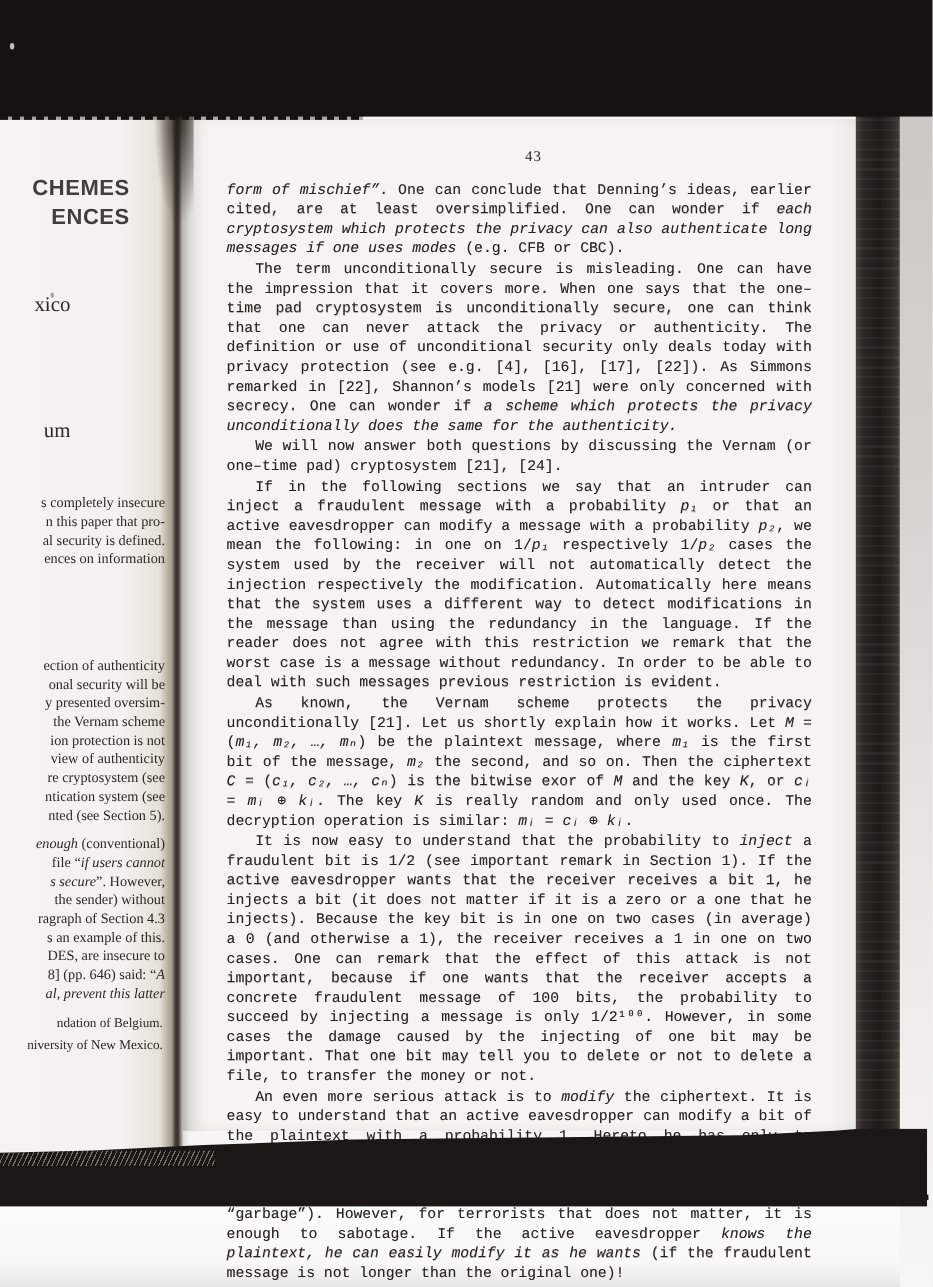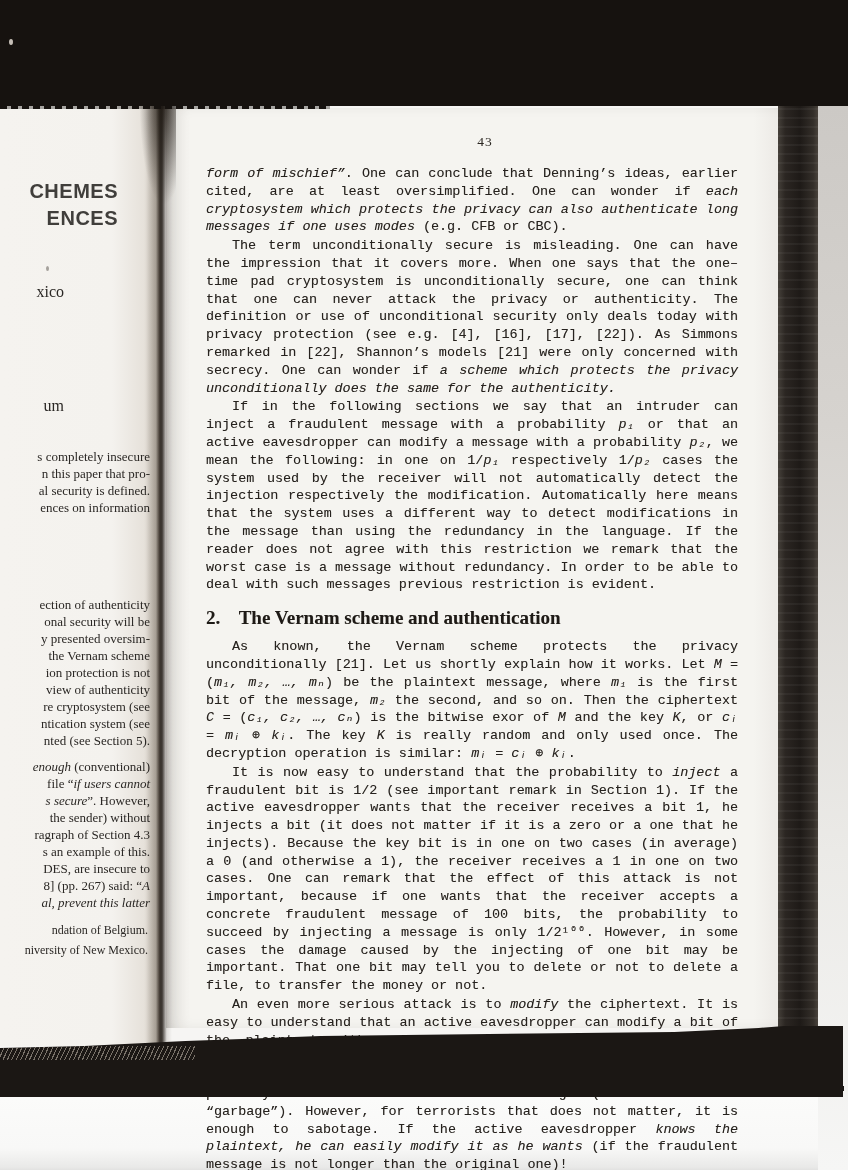--- a/index.html
+++ b/index.html
@@ -27,23 +27,23 @@
     background:repeating-linear-gradient(115deg,rgba(215,205,190,.5) 0 1px,transparent 1px 4px);}
   .band-tail{position:absolute;left:817px;top:1086px;width:27px;height:5px;background:#1b1714;z-index:6;}
   .area-bottom{position:absolute;left:0;top:1097px;width:848px;height:73px;z-index:2;
     background:linear-gradient(to bottom,#fbfbfa 0%,#f8f8f7 70%,#e9e9e8 96%,#e2e2e1 100%);}
 
   
   .left-page{position:absolute;left:0;top:102px;width:160px;height:944px;z-index:3;color:#2a2724;
     background:linear-gradient(to right,#f5f3ef 0%,#f4f2ee 70%,#e6e1da 90%,#c4bcb1 98%,#a99f92 100%);}
   .lp-block{position:absolute;text-align:right;}
   .lp-line{white-space:nowrap;}
-  .lp-title{top:76px;right:42px;font-family:"Liberation Sans",sans-serif;font-size:20px;line-height:27px;
+  .lp-title{top:56px;right:42px;font-family:"Liberation Sans",sans-serif;font-size:20px;line-height:27px;
     font-weight:600;letter-spacing:.5px;color:#403e3b;}
-  .lp-affil{top:181px;right:96px;font-size:16px;line-height:18px;}
+  .lp-affil{top:167px;right:96px;font-size:19px;line-height:18px;}
   .lp-affil .lp-line + .lp-line{margin-top:96px;}
   .lp-para-a{top:346px;right:10px;font-size:13px;line-height:17px;}
   .lp-para-b{top:494px;right:10px;font-size:13px;line-height:17px;}
   .lp-para-c{top:656px;right:10px;font-size:13px;line-height:17px;}
   .lp-foot{top:818px;right:12px;font-size:12px;line-height:20px;}
 
   
   .gutter-line{position:absolute;left:146px;top:102px;width:26px;height:944px;z-index:4;
     background:linear-gradient(to right,rgba(55,46,38,0) 0%,rgba(50,42,34,.22) 38%,rgba(30,24,18,.88) 56%,rgba(30,24,18,.85) 62%,rgba(55,46,38,.12) 80%,rgba(0,0,0,0) 100%);}
   .gutter-shadow{position:absolute;left:120px;top:102px;width:56px;height:150px;z-index:4;
@@ -104,42 +104,39 @@
         <div class="lp-line"><span>nted (see Section 5).</span></div>
       </div>
     <div class="lp-block lp-para-c">
         <div class="lp-line"><span class="it">enough</span><span> (conventional)</span></div>
         <div class="lp-line"><span>file “</span><span class="it">if users cannot</span></div>
         <div class="lp-line"><span class="it">s secure</span><span>”. However,</span></div>
         <div class="lp-line"><span>the sender) without</span></div>
         <div class="lp-line"><span>ragraph of Section 4.3</span></div>
         <div class="lp-line"><span>s an example of this.</span></div>
         <div class="lp-line"><span>DES, are insecure to</span></div>
-        <div class="lp-line"><span>8] (pp. 267) said: “</span><span class="it">A</span></div>
+        <div class="lp-line"><span>8] (pp. 646) said: “</span><span class="it">A</span></div>
         <div class="lp-line"><span class="it">al, prevent this latter</span></div>
       </div>
     <div class="lp-block lp-foot">
         <div class="lp-line"><span>ndation of Belgium.</span></div>
         <div class="lp-line"><span>niversity of New Mexico.</span></div>
       </div>
   </div>
 
   <div class="gutter-shadow"></div>
   <div class="gutter-line"></div>
 
   <div class="right-page">
     <div class="rp-inner">
       <div class="pagenum">43</div>
       <p class="para noindent"><span class="it">form of mischief”</span><span>. One can conclude that Denning’s ideas, earlier cited, are at least oversimplified. One can wonder if </span><span class="it">each cryptosystem which protects the privacy can also authenticate long messages if one uses modes</span><span> (e.g. CFB or CBC).</span></p>
       <p class="para"><span>The term unconditionally secure is misleading. One can have the impression that it covers more. When one says that the one–time pad cryptosystem is unconditionally secure, one can think that one can never attack the privacy or authenticity. The definition or use of unconditional security only deals today with privacy protection (see e.g. [4], [16], [17], [22]). As Simmons remarked in [22], Shannon’s models [21] were only concerned with secrecy. One can wonder if </span><span class="it">a scheme which protects the privacy unconditionally does the same for the authenticity.</span></p>
+      <p class="para"><span>We will now answer both questions by discussing the Vernam (or one–time pad) cryptosystem [21], [24].</span></p>
       <p class="para"><span>If in the following sections we say that an intruder can inject a fraudulent message with a probability </span><span class="it">p₁</span><span> or that an active eavesdropper can modify a message with a probability </span><span class="it">p₂</span><span>, we mean the following: in one on 1/</span><span class="it">p₁</span><span> respectively 1/</span><span class="it">p₂</span><span> cases the system used by the receiver will not automatically detect the injection respectively the modification. Automatically here means that the system uses a different way to detect modifications in the message than using the redundancy in the language. If the reader does not agree with this restriction we remark that the worst case is a message without redundancy. In order to be able to deal with such messages previous restriction is evident.</span></p>
-      <h2 class="section-heading">
-        <span class="sec-num">2.</span>
-        <span class="sec-text">The Vernam scheme and authentication</span>
-      </h2>
       <p class="para"><span>As known, the Vernam scheme protects the privacy unconditionally [21]. Let us shortly explain how it works. Let </span><span class="it">M</span><span> = (</span><span class="it">m₁, m₂, …, mₙ</span><span>) be the plaintext message, where </span><span class="it">m₁</span><span> is the first bit of the message, </span><span class="it">m₂</span><span> the second, and so on. Then the ciphertext </span><span class="it">C</span><span> = (</span><span class="it">c₁, c₂, …, cₙ</span><span>) is the bitwise exor of </span><span class="it">M</span><span> and the key </span><span class="it">K</span><span>, or </span><span class="it">cᵢ = mᵢ ⊕ kᵢ</span><span>. The key </span><span class="it">K</span><span> is really random and only used once. The decryption operation is similar: </span><span class="it">mᵢ = cᵢ ⊕ kᵢ</span><span>.</span></p>
       <p class="para"><span>It is now easy to understand that the probability to </span><span class="it">inject</span><span> a fraudulent bit is 1/2 (see important remark in Section 1). If the active eavesdropper wants that the receiver receives a bit 1, he injects a bit (it does not matter if it is a zero or a one that he injects). Because the key bit is in one on two cases (in average) a 0 (and otherwise a 1), the receiver receives a 1 in one on two cases. One can remark that the effect of this attack is not important, because if one wants that the receiver accepts a concrete fraudulent message of 100 bits, the probability to succeed by injecting a message is only 1/2¹⁰⁰. However, in some cases the damage caused by the injecting of one bit may be important. That one bit may tell you to delete or not to delete a file, to transfer the money or not.</span></p>
       <p class="para"><span>An even more serious attack is to </span><span class="it">modify</span><span> the ciphertext. It is easy to understand that an active eavesdropper can modify a bit of the plaintext with a probability 1. Hereto he has only to complement the ciphertext bit. In the case the active eavesdropper does not know the plaintext, the effect of his action will probably be a not understandable message (sometimes called “garbage”). However, for terrorists that does not matter, it is enough to sabotage. If the active eavesdropper </span><span class="it">knows the plaintext, he can easily modify it as he wants</span><span> (if the fraudulent message is not longer than the original one)!</span></p>
     </div>
   </div>
 
   <div class="edge-right"></div>
   <div class="strip-right"></div>
   <div class="band-bottom"></div>
   <div class="band-tail"></div>

